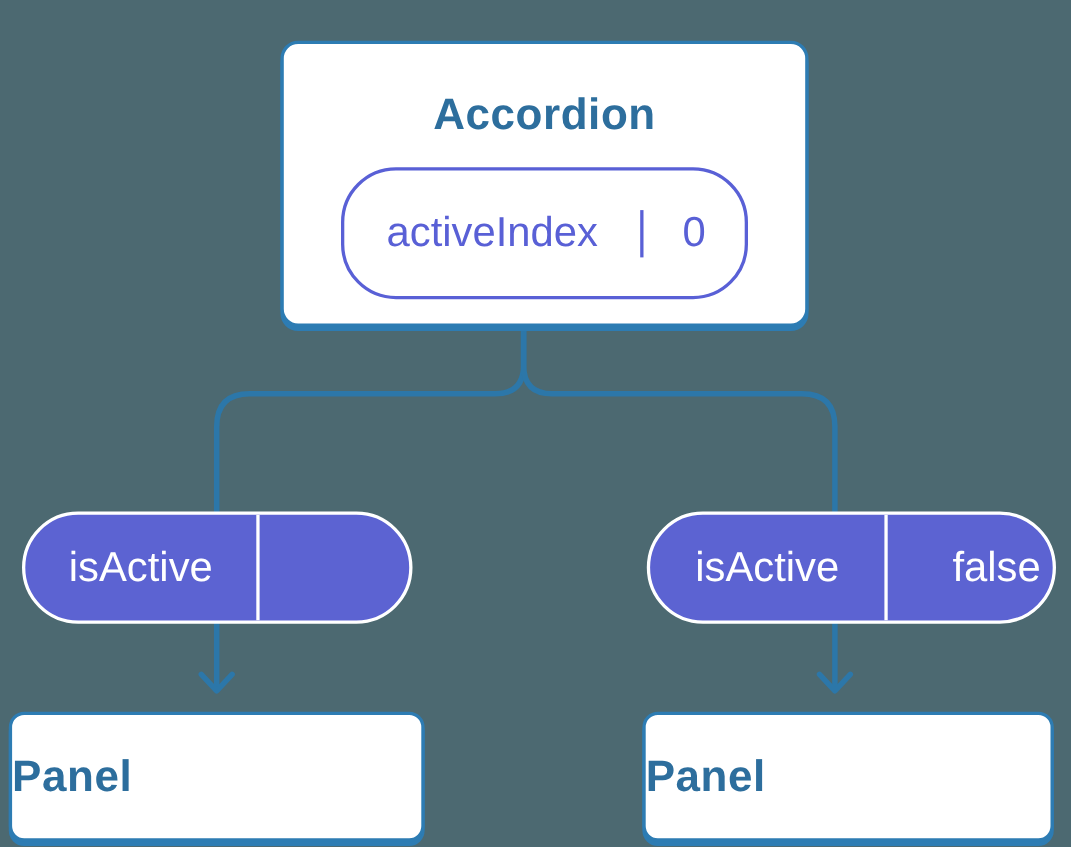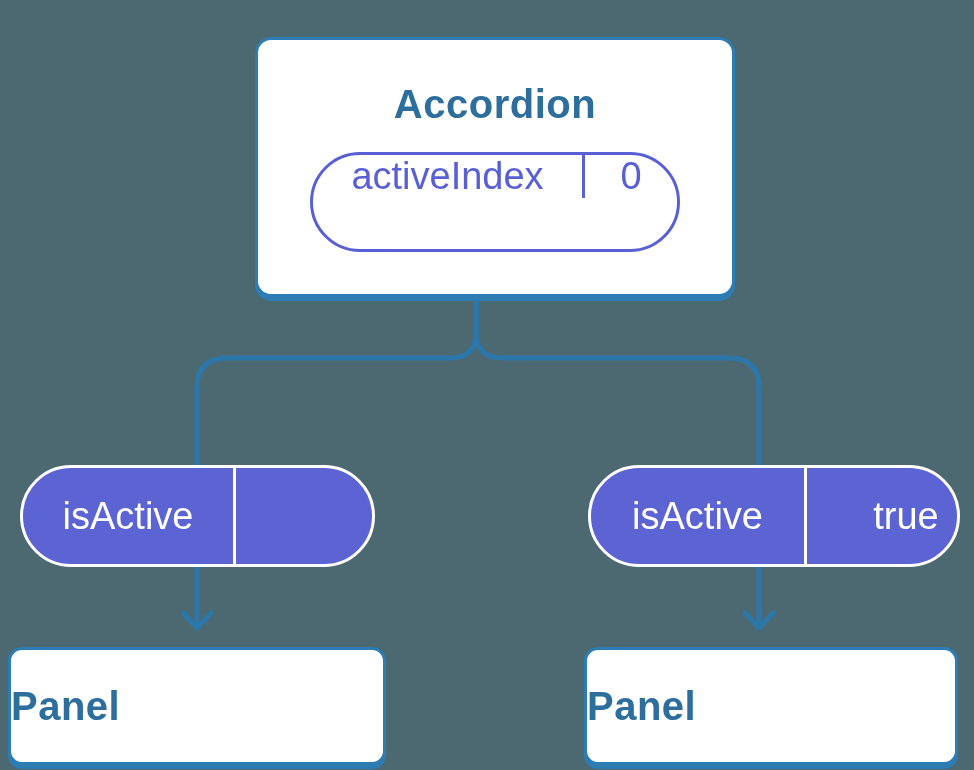--- a/index.html
+++ b/index.html
@@ -56,26 +56,26 @@
     margin-top: 42px;
     font-size: 40px;
     line-height: 1.1;
     font-weight: bold;
     color: var(--heading_text);
     letter-spacing: 0.5px;
   }
   .state-pill {
     margin-top: 26px;
     width: 370px;
-    height: 100px;
+    height: 120px;
     border: 3px solid var(--state_purple);
     border-radius: 50px;
     background: var(--card_background);
     display: flex;
-    align-items: flex-start;
+    align-items: center;
     color: var(--state_purple);
     font-size: 38px;
     overflow: hidden;
   }
   .state-pill .pill-name {
     width: 272px;
     display: flex;
     align-items: center;
     justify-content: center;
     border-right: 3px solid var(--state_purple);
@@ -151,21 +151,21 @@
       <div class="pill-value">0</div>
     </div>
   </div>
 
   <div class="prop-pill prop-pill-left">
     <div class="pill-name">isActive</div>
   </div>
 
   <div class="prop-pill prop-pill-right">
     <div class="pill-name">isActive</div>
-    <div class="pill-value">true</div>
+    <div class="pill-value">false</div>
   </div>
 
   <div class="node-card panel-card panel-card-left">
     <div>Panel</div>
   </div>
 
   <div class="node-card panel-card panel-card-right">
     <div>Panel</div>
   </div>
 

